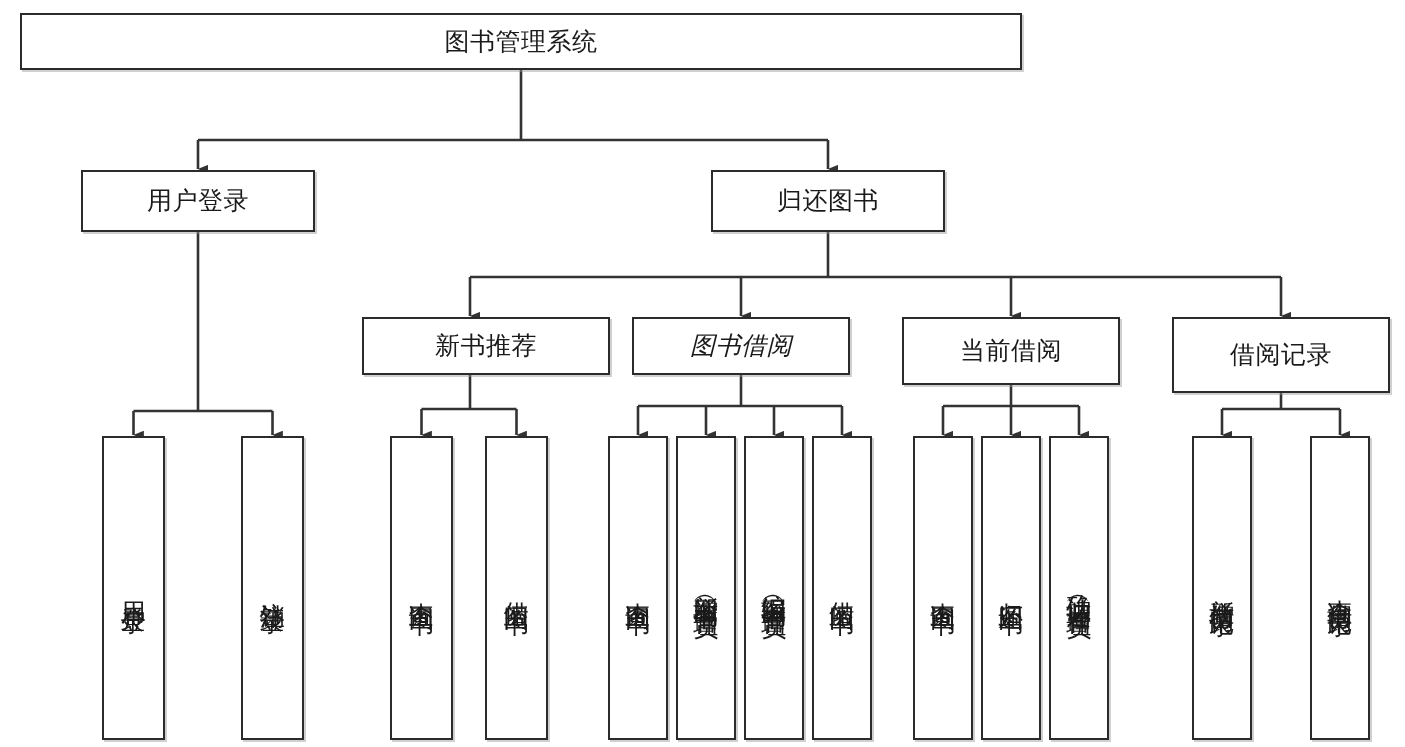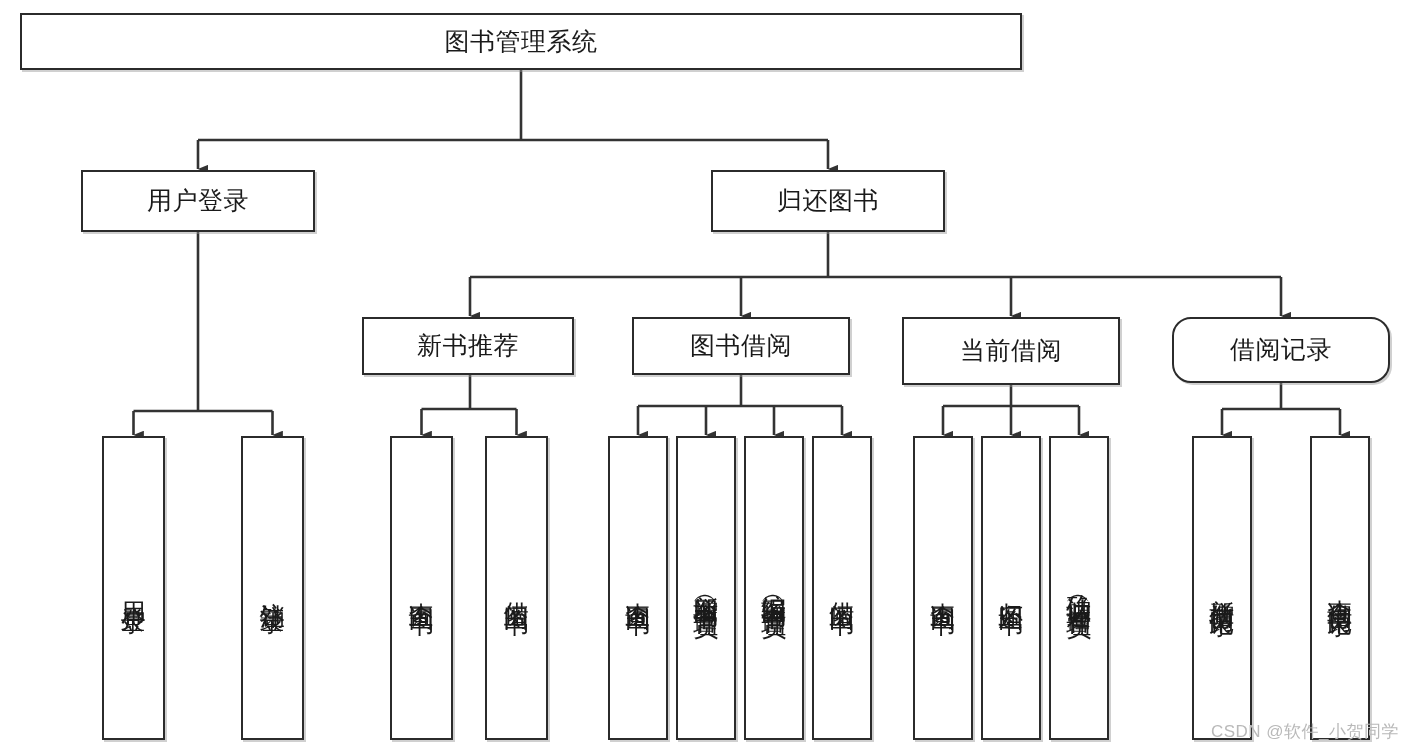--- a/index.html
+++ b/index.html
@@ -116,30 +116,30 @@
   <div id="node-layer">
       <div class="node horiz" style="left: 20px; top: 13px; width: 1002px; height: 57px;">
         <span class="label">图书管理系统</span>
       </div>
       <div class="node horiz" style="left: 81px; top: 170px; width: 234px; height: 62px;">
         <span class="label">用户登录</span>
       </div>
       <div class="node horiz" style="left: 711px; top: 170px; width: 234px; height: 62px;">
         <span class="label">归还图书</span>
       </div>
-      <div class="node horiz" style="left: 362px; top: 317px; width: 212px; height: 58px;">
+      <div class="node horiz" style="left: 362px; top: 317px; width: 248px; height: 58px;">
         <span class="label">新书推荐</span>
       </div>
-      <div class="node horiz" style="left: 632px; top: 317px; width: 218px; height: 58px;">
+      <div class="node horiz" style="left: 632px; top: 317px; width: 218px; height: 58px; font-style: italic;">
         <span class="label">图书借阅</span>
       </div>
       <div class="node horiz" style="left: 902px; top: 317px; width: 218px; height: 68px;">
         <span class="label">当前借阅</span>
       </div>
-      <div class="node horiz" style="left: 1172px; top: 317px; width: 218px; height: 66px; border-radius: 19px;">
+      <div class="node horiz" style="left: 1172px; top: 317px; width: 218px; height: 76px;">
         <span class="label">借阅记录</span>
       </div>
       <div class="node vert" style="left: 102px; top: 436px; width: 63px; height: 304px;">
         <span class="label">用户登录</span>
       </div>
       <div class="node vert" style="left: 241px; top: 436px; width: 63px; height: 304px;">
         <span class="label">注销登录</span>
       </div>
       <div class="node vert" style="left: 390px; top: 436px; width: 63px; height: 304px;">
         <span class="label">查询图书</span>
@@ -169,14 +169,13 @@
         <span class="label">确认归还（管理员）</span>
       </div>
       <div class="node vert" style="left: 1192px; top: 436px; width: 60px; height: 304px;">
         <span class="label">新增借阅记录</span>
       </div>
       <div class="node vert" style="left: 1310px; top: 436px; width: 60px; height: 304px;">
         <span class="label">查询借阅记录</span>
       </div>
     </div>
 
-  <div id="watermark">CSDN @软件_小贺同学</div>
 </div>
 
 </body></html>

